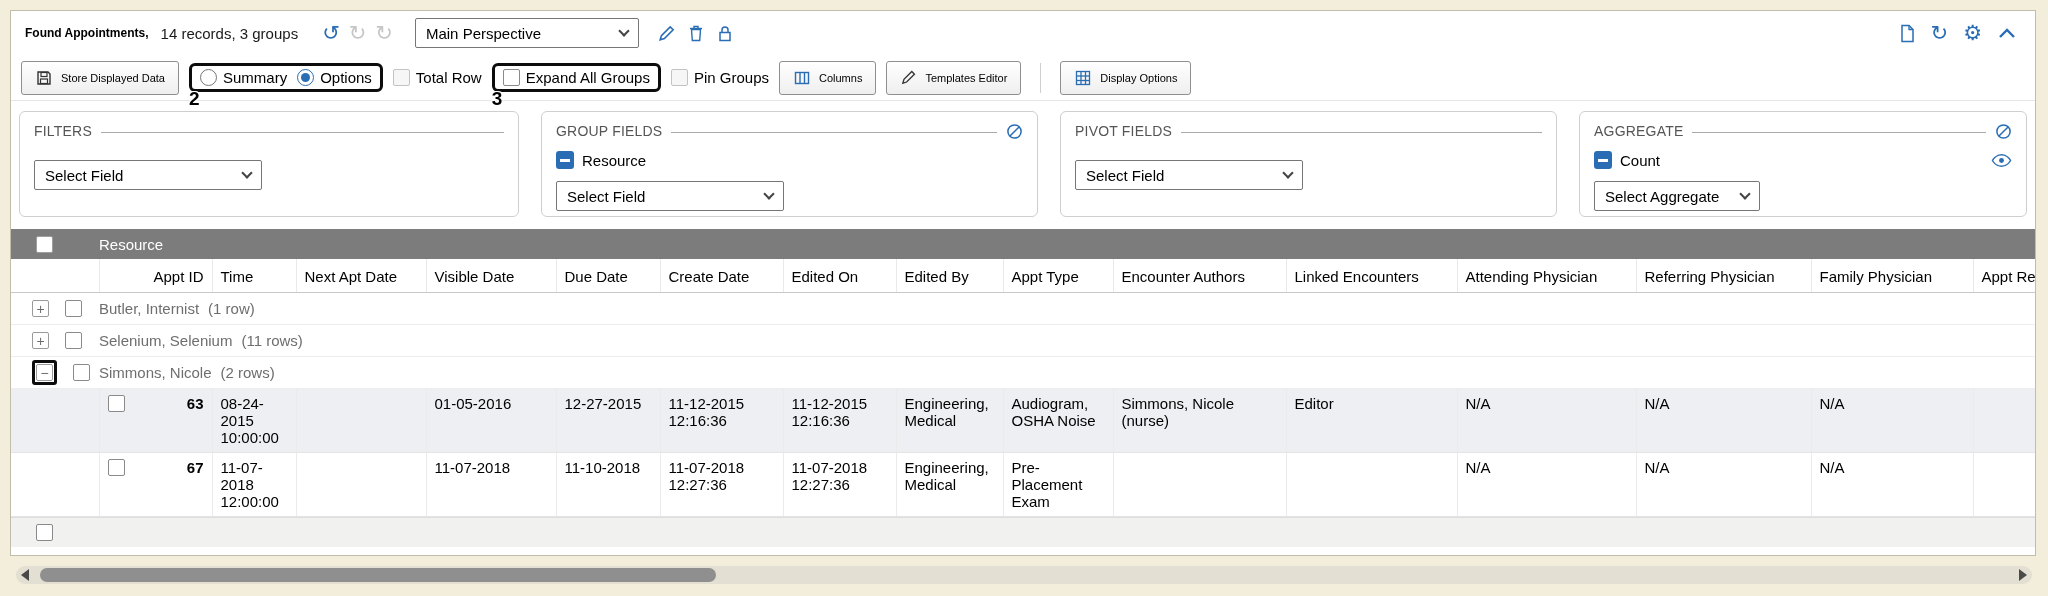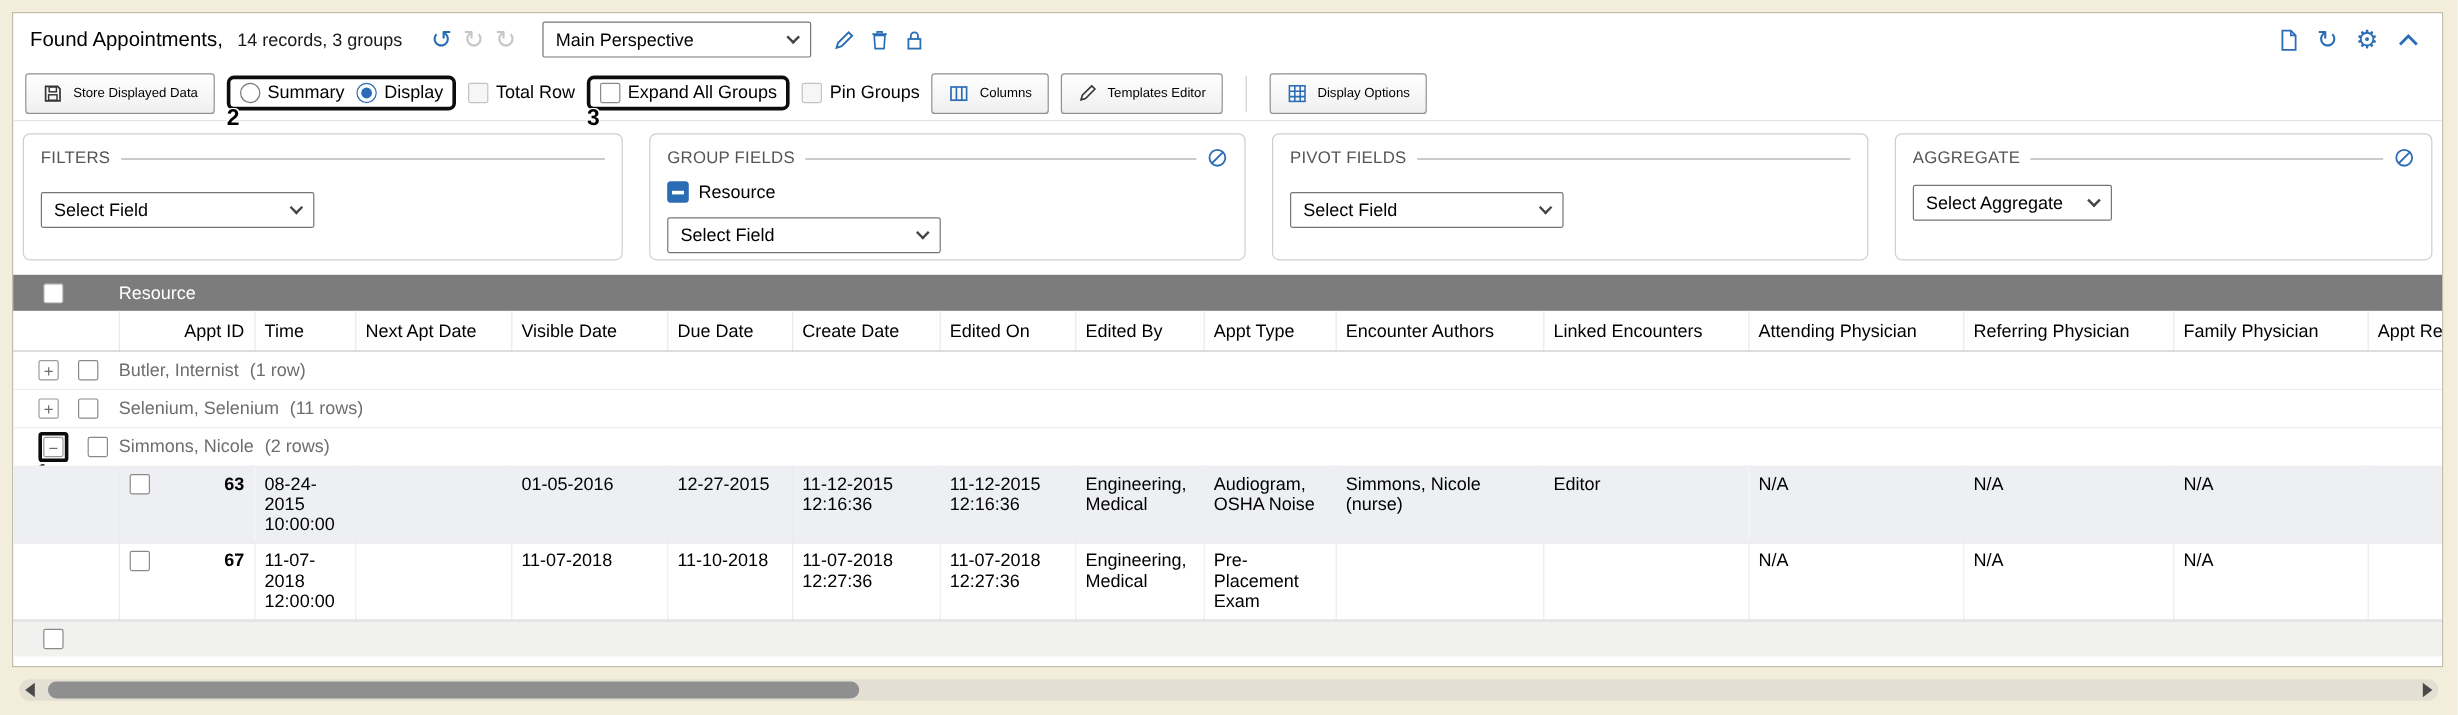--- a/index.html
+++ b/index.html
@@ -14,21 +14,21 @@
   .content {
     position: absolute;
     left: 10px; top: 10px;
     width: 2026px; height: 546px;
     background: #fff;
     border: 1px solid #c2bdab;
     overflow: visible;
   }
   
   .hdr { height: 44px; display: flex; align-items: center; padding: 0 14px; gap: 10px; }
-  .hdr-title { font-weight: normal; font-size: 17px; }
+  .hdr-title { font-weight: bold; font-size: 12px; }
   .hdr-records { font-size: 15px; color: #1a1a1a; margin-left: 2px; }
   .gicon { font-family: "DejaVu Sans", sans-serif; font-size: 21px; line-height: 1; cursor: default; }
   .blue { color: #2a6db4; }
   .dim { color: #c6c6c6; }
   .icon-btn { display: inline-flex; align-items: center; justify-content: center; }
   .hdr .undo-grp { margin-left: 14px; display: flex; gap: 9px; align-items: center; }
   .select {
     height: 30px; background: #fff; border: 1px solid #767676; border-radius: 2px;
     display: inline-flex; align-items: center; padding: 0 10px; gap: 0; cursor: default;
   }
@@ -171,21 +171,21 @@
         </span>
       <span>Store Displayed Data</span>
     </button>
     <span class="anno">
       <span class="ctl-pair">
         <span class="radio"></span>
         <span>Summary</span>
       </span>
       <span class="ctl-pair">
         <span class="radio sel"></span>
-        <span>Display</span>
+        <span>Options</span>
       </span>
       <span class="anno-num">2</span>
     </span>
     <span class="ctl-pair">
       <span class="cb dimcb"></span>
       <span>Total Row</span>
     </span>
     <span class="anno">
       <span class="ctl-pair">
         <span class="cb"></span>
@@ -274,20 +274,33 @@
       </div>
     </div>
     <div class="panel p-agg">
       <div class="panel-head">
         <span class="panel-title">AGGREGATE</span>
         <span class="panel-rule"></span>
         <span class="hicon">
             <svg width="17" height="17" viewBox="0 0 18 18">
               <circle cx="9" cy="9" r="7" fill="none" stroke="#2a6db4" stroke-width="1.6"></circle>
               <line x1="4.2" y1="13.8" x2="13.8" y2="4.2" stroke="#2a6db4" stroke-width="1.6"></line>
+            </svg>
+          </span>
+      </div>
+      <div class="item-row">
+        <span class="sq-icon">
+            <i></i>
+          </span>
+        <span class="item-label">Count</span>
+        <span class="spacer"></span>
+        <span class="icon-btn">
+            <svg width="21" height="15" viewBox="0 0 22 15">
+              <path d="M1.5 7.5S5 1.5 11 1.5 20.5 7.5 20.5 7.5 17 13.5 11 13.5 1.5 7.5 1.5 7.5z" fill="none" stroke="#2a6db4" stroke-width="1.5"></path>
+              <circle cx="11" cy="7.5" r="2.6" fill="#2a6db4"></circle>
             </svg>
           </span>
       </div>
       <div class="select field">
         <span>Select Aggregate</span>
         <span class="chev"></span>
       </div>
     </div>
   </div>
 

